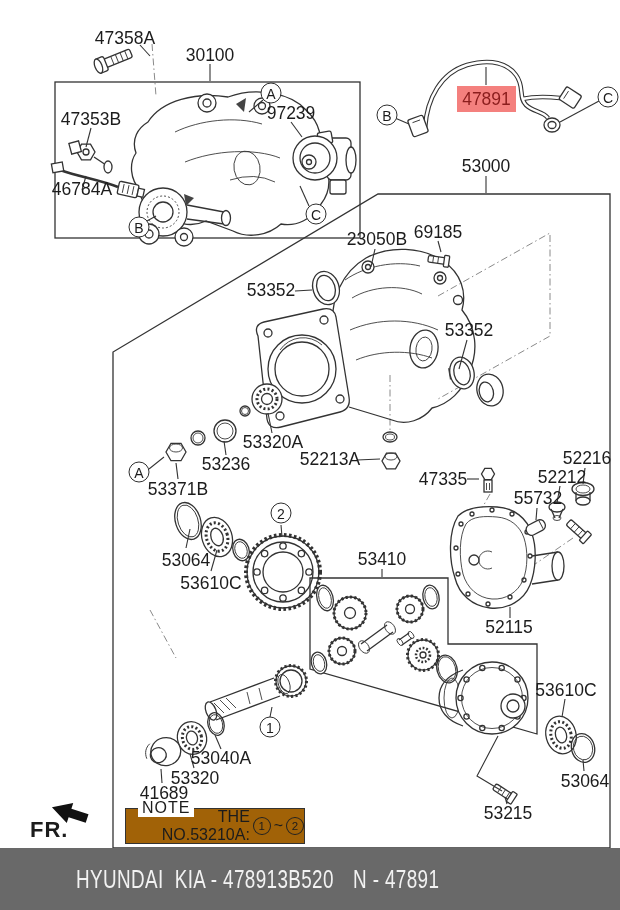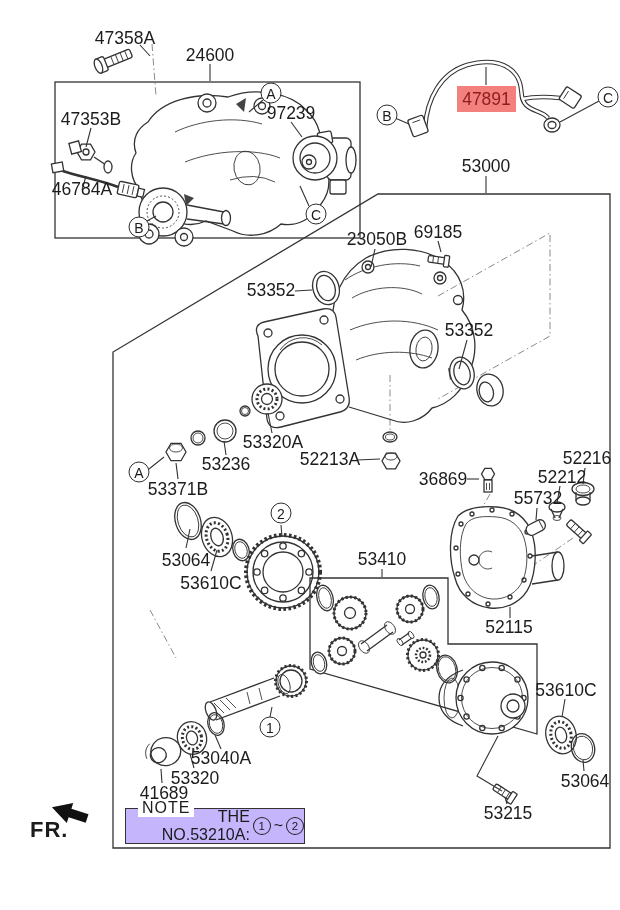--- a/index.html
+++ b/index.html
@@ -18,21 +18,21 @@
   .tube{fill:none;stroke:#333;stroke-width:4.6;}
   .tubein{fill:none;stroke:#fff;stroke-width:2.4;}
   .lbl{position:absolute;transform:translateX(-50%);font-size:17.5px;line-height:18px;
        white-space:nowrap;color:#1c1c1c;}
   .circ{position:absolute;width:19px;height:19px;border:1.4px solid #2e2e2e;border-radius:50%;
         background:#fff;display:flex;align-items:center;justify-content:center;
         font-size:14px;transform:translate(-50%,-50%);}
   .hl{position:absolute;left:457px;top:86px;width:59px;height:26px;background:#f4807e;
       color:#8b1d1d;display:flex;align-items:center;justify-content:center;font-size:17.5px;}
   .notebox{position:absolute;left:125px;top:808px;width:178px;height:34px;
-           border:1.4px solid #333;background:#c4b5fd;}
+           border:1.4px solid #333;background:#a16207;}
   .notetitle{position:absolute;top:-10px;left:12px;background:#fff;padding:0 4px;
              font-size:16px;letter-spacing:1px;}
   .notetext{display:flex;align-items:center;justify-content:center;gap:3px;height:100%;
             font-size:16px;}
   .mini{display:inline-flex;width:16px;height:16px;border:1.2px solid #222;border-radius:50%;
         align-items:center;justify-content:center;font-size:11.5px;}
   .fr{position:absolute;left:30px;top:817px;font-size:22px;font-weight:bold;letter-spacing:1px;}
   .footer{position:absolute;left:0;top:848px;width:620px;height:62px;background:#696969;
           color:#f2f2f2;display:flex;align-items:center;overflow:hidden;}
   .footer-text{display:flex;gap:26px;margin-left:76px;font-size:25.5px;letter-spacing:0.5px;
@@ -442,35 +442,35 @@
     <line x1="507" y1="804" x2="505" y2="797" class="lead"></line>
     <polyline points="498,736 477,776 502,791" class="lead"></polyline>
   </g>
 
   <g transform="rotate(18 70 813)">
     <path d="M51,813 L70,802.5 L70,808.5 L88,808.5 L88,817.5 L70,817.5 L70,823.5 Z" fill="#111"></path>
   </g>
 </svg>
 
 <div class="lbl" style="left:125px;top:29px">47358A</div>
-<div class="lbl" style="left:210px;top:46px">24600</div>
+<div class="lbl" style="left:210px;top:46px">30100</div>
 <div class="lbl" style="left:91px;top:110px">47353B</div>
 <div class="lbl" style="left:82px;top:180px">46784A</div>
 <div class="lbl" style="left:291px;top:104px">97239</div>
 <div class="hl">47891</div>
 <div class="lbl" style="left:486px;top:157px">53000</div>
 <div class="lbl" style="left:377px;top:230px">23050B</div>
 <div class="lbl" style="left:438px;top:223px">69185</div>
 <div class="lbl" style="left:271px;top:281px">53352</div>
 <div class="lbl" style="left:469px;top:321px">53352</div>
 <div class="lbl" style="left:273px;top:433px">53320A</div>
 <div class="lbl" style="left:226px;top:455px">53236</div>
 <div class="lbl" style="left:330px;top:450px">52213A</div>
 <div class="lbl" style="left:178px;top:480px">53371B</div>
-<div class="lbl" style="left:443px;top:470px">36869</div>
+<div class="lbl" style="left:443px;top:470px">47335</div>
 <div class="lbl" style="left:538px;top:489px">55732</div>
 <div class="lbl" style="left:562px;top:468px">52212</div>
 <div class="lbl" style="left:587px;top:449px">52216</div>
 <div class="lbl" style="left:186px;top:551px">53064</div>
 <div class="lbl" style="left:211px;top:574px">53610C</div>
 <div class="lbl" style="left:382px;top:550px">53410</div>
 <div class="lbl" style="left:509px;top:618px">52115</div>
 <div class="lbl" style="left:566px;top:681px">53610C</div>
 <div class="lbl" style="left:585px;top:772px">53064</div>
 <div class="lbl" style="left:221px;top:749px">53040A</div>
@@ -492,14 +492,20 @@
   <div class="notetext">
     <span>THE NO.53210A:</span>
     <span class="mini">1</span>
     <span>~</span>
     <span class="mini">2</span>
   </div>
 </div>
 
 <div class="fr">FR.</div>
 
-
+<div class="footer">
+  <div class="footer-text">
+    <span>HYUNDAI  KIA - 478913B520</span>
+    <span>N - 47891</span>
+  </div>
 </div>
 
+</div>
+
 </body></html>

